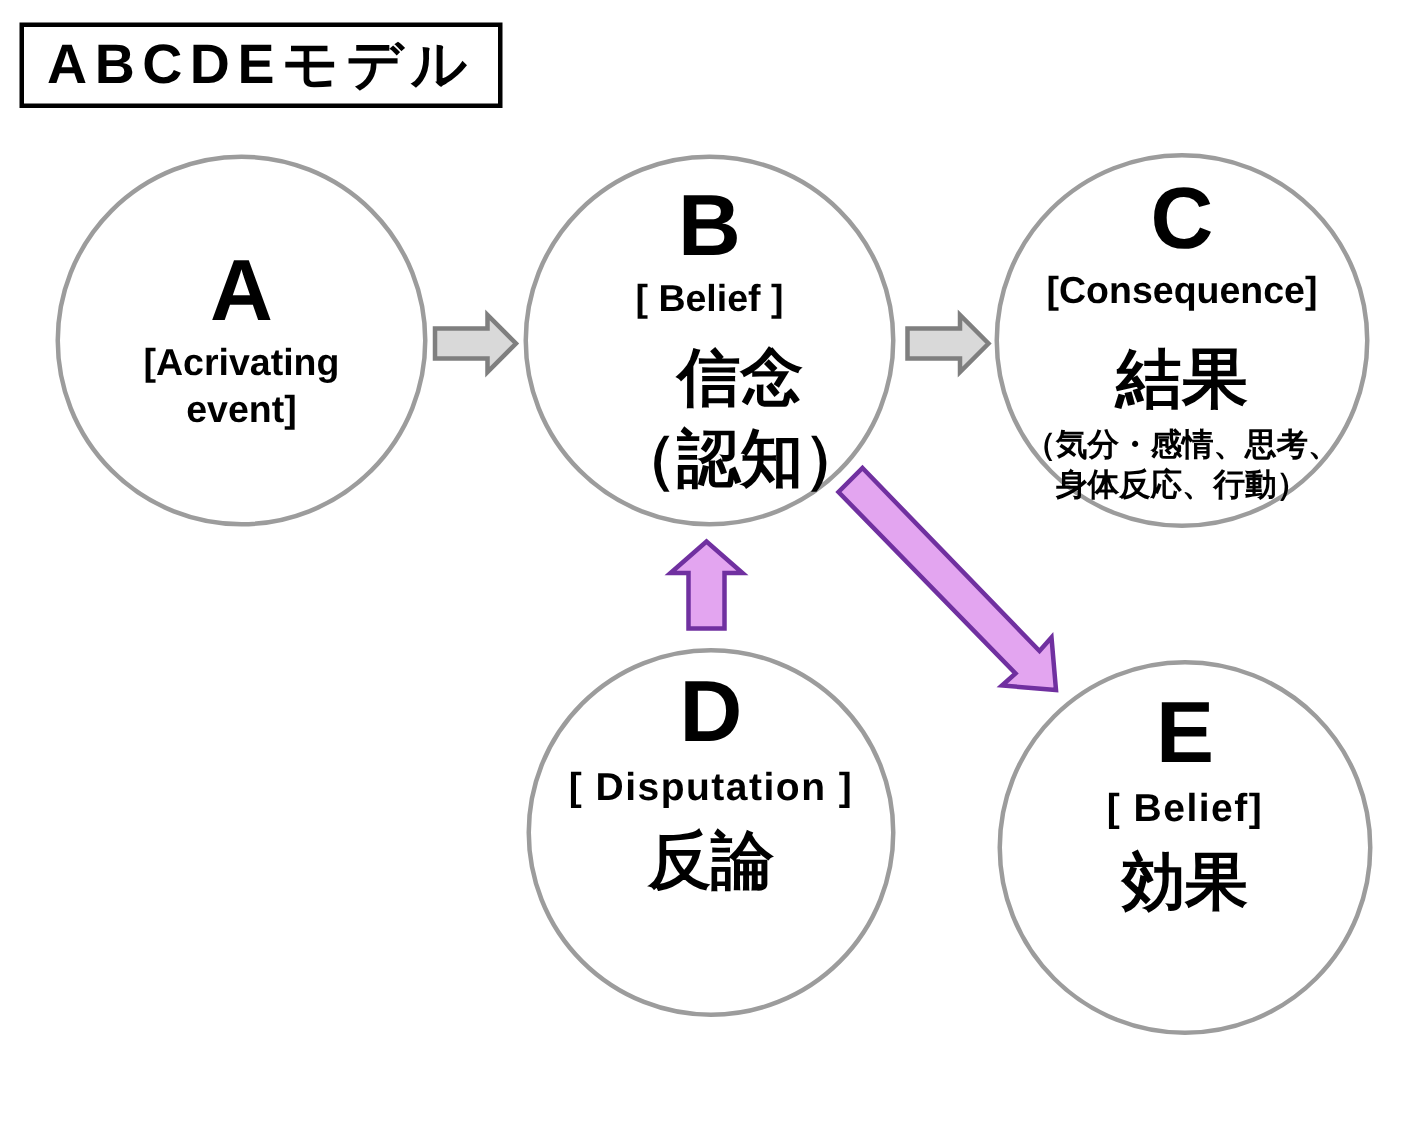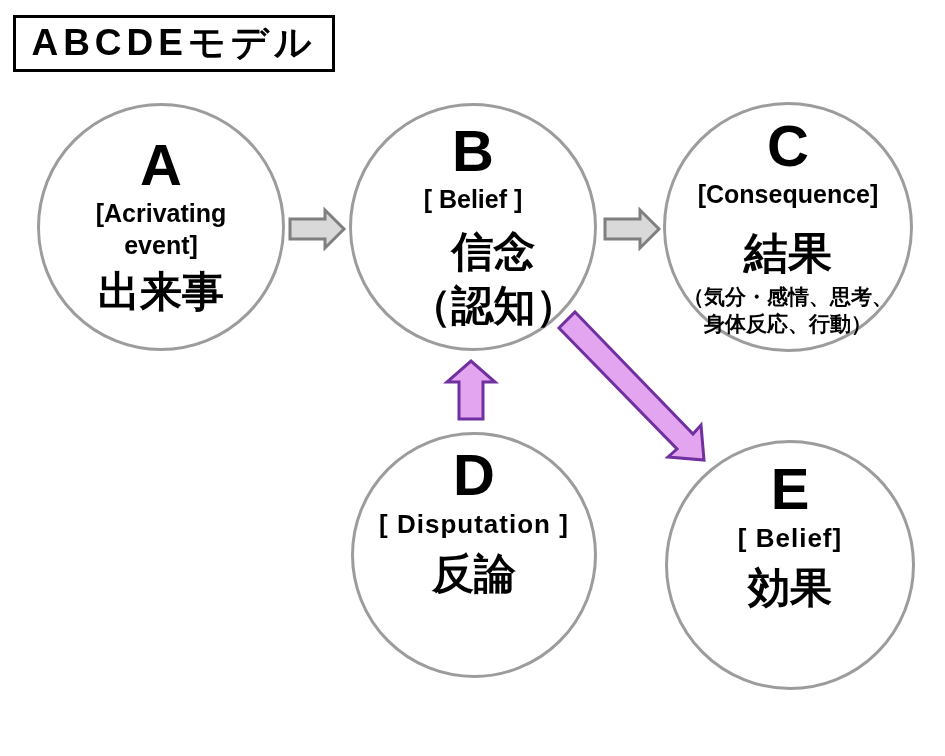--- a/index.html
+++ b/index.html
@@ -99,21 +99,20 @@
     <polygon points="459,419 459,382 447,382 471,361 495,382 483,382 483,419" stroke-width="3" fill="#e3a5f0" stroke="#7030a0"></polygon>
     <polygon points="575,312 693,434 701,425 704,460 668,457 677,449 559,328" stroke-width="3" fill="#e3a5f0" stroke="#7030a0"></polygon>
   </svg>
 
   <div class="node node-a" style="border-color: rgb(156, 156, 156);">
     <div class="letter">A</div>
     <div class="english">
       <span>[Acrivating</span><br>
       <span>event]</span>
     </div>
-    <div class="jp">出来事</div>
   </div>
 
   <div class="node node-b" style="border-color: rgb(156, 156, 156);">
     <div class="letter">B</div>
     <div class="english">[ Belief ]</div>
     <div class="jp">
       <span>信念</span><br>
       <span>（認知）</span>
     </div>
   </div>

